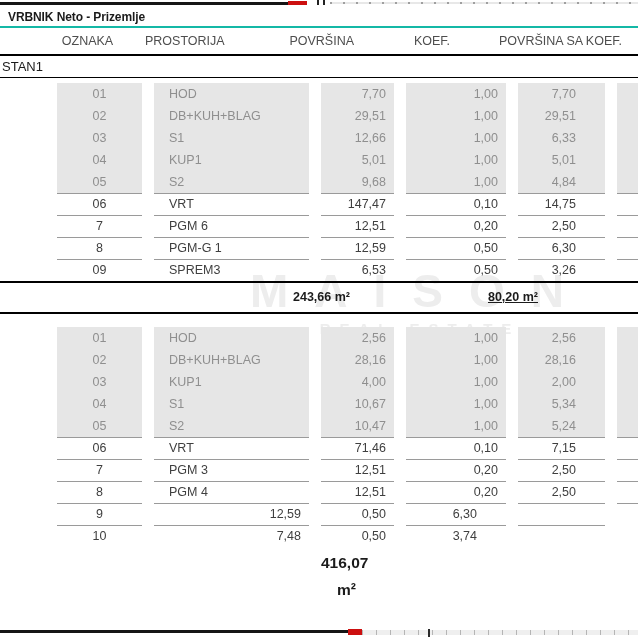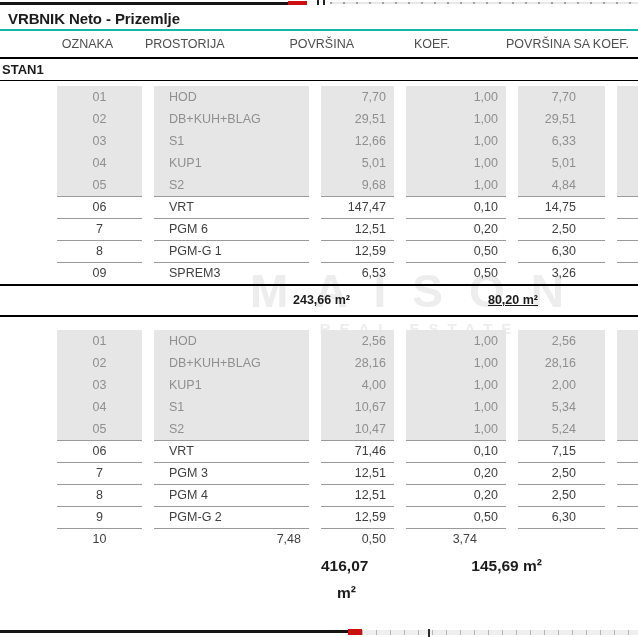--- a/index.html
+++ b/index.html
@@ -41,40 +41,40 @@
   .watermark{
     position:absolute;left:150px;top:266px;width:540px;z-index:0;
     text-align:center;color:var(--watermark);font-weight:bold;pointer-events:none;
   }
   .wm1{font-size:46px;letter-spacing:26px;line-height:50px;}
   .wm2{font-size:15px;letter-spacing:9px;margin-top:4px;}
   
   .content{position:relative;z-index:1;}
   .doc-title{
     padding:10px 8px 2px 8px;
-    font-size:15px;font-weight:bold;color:var(--strong-text);
+    font-size:12px;font-weight:bold;color:var(--strong-text);
     letter-spacing:-0.1px;
   }
   .grid{display:grid;grid-template-columns:45px 85px 155px 73px 100px 87px 93px;}
   .hgrid{display:grid;grid-template-columns:45px 85px 155px 73px 100px 180px;}
   .header-row{
     border-top:2px solid #14b8a6;
     height:26px;line-height:26px;
     font-size:12.5px;color:var(--header-text);
   }
   .h-oznaka{text-align:center;}
   .h-prostorija{padding-left:15px;}
   .h-povrsina{text-align:right;padding-right:4px;}
   .h-koef{text-align:right;padding-right:8px;}
-  .h-sakoef{text-align:right;padding-right:9px;}
+  .h-sakoef{text-align:right;padding-right:16px;}
   .section-label{
     border-top:2px solid var(--rule-dark);
     border-bottom:1px solid var(--rule-dark);
     height:21px;line-height:21px;
-    font-size:13px;font-weight:bold;color:var(--strong-text);
+    font-size:13px;font-weight:normal;color:var(--strong-text);
     padding-left:2px;margin-bottom:5px;
   }
   .row{height:22px;line-height:22px;font-size:12.5px;gap:12px;}
   .row .cell{height:22px;}
   .row .cell:not(.indent){border-bottom:1px solid var(--rule-light);}
   .row.last-row .cell{border-bottom:none;}
   .row.shaded .cell:not(.indent){background:var(--shaded-bg);}
   .row.shaded{color:var(--shaded-text);}
   .c-oznaka{text-align:center;}
   .c-prostorija{padding-left:15px;}
@@ -290,21 +290,20 @@
             <div class="cell c-oznaka">8</div>
             <div class="cell c-prostorija">PGM 4</div>
             <div class="cell c-povrsina">12,51</div>
             <div class="cell c-koef">0,20</div>
             <div class="cell c-sakoef">2,50</div>
             <div class="cell"></div>
           </div>
           <div class="grid row">
             <div class="cell indent"></div>
             <div class="cell c-oznaka">9</div>
-            <div class="cell c-prostorija">PGM-G 2</div>
             <div class="cell c-povrsina">12,59</div>
             <div class="cell c-koef">0,50</div>
             <div class="cell c-sakoef">6,30</div>
             <div class="cell"></div>
           </div>
           <div class="grid row last-row">
             <div class="cell indent"></div>
             <div class="cell c-oznaka">10</div>
             <div class="cell c-povrsina">7,48</div>
             <div class="cell c-koef">0,50</div>
@@ -313,21 +312,20 @@
           </div>
         </div>
       </div>
 
     <div class="grid grand-total">
       <div class="cell indent"></div>
       <div class="cell"></div>
       <div class="cell"></div>
       <div class="cell c-povrsina">416,07 m²</div>
       <div class="cell"></div>
-      <div class="cell c-sakoef">145,69 m²</div>
       <div class="cell"></div>
     </div>
 
   </div>
 
   <div class="bottom-strip">
     <div class="bs-black"></div>
     <div class="bs-red"></div>
     <div class="bs-ruler"></div>
     <div class="bs-divider"></div>

